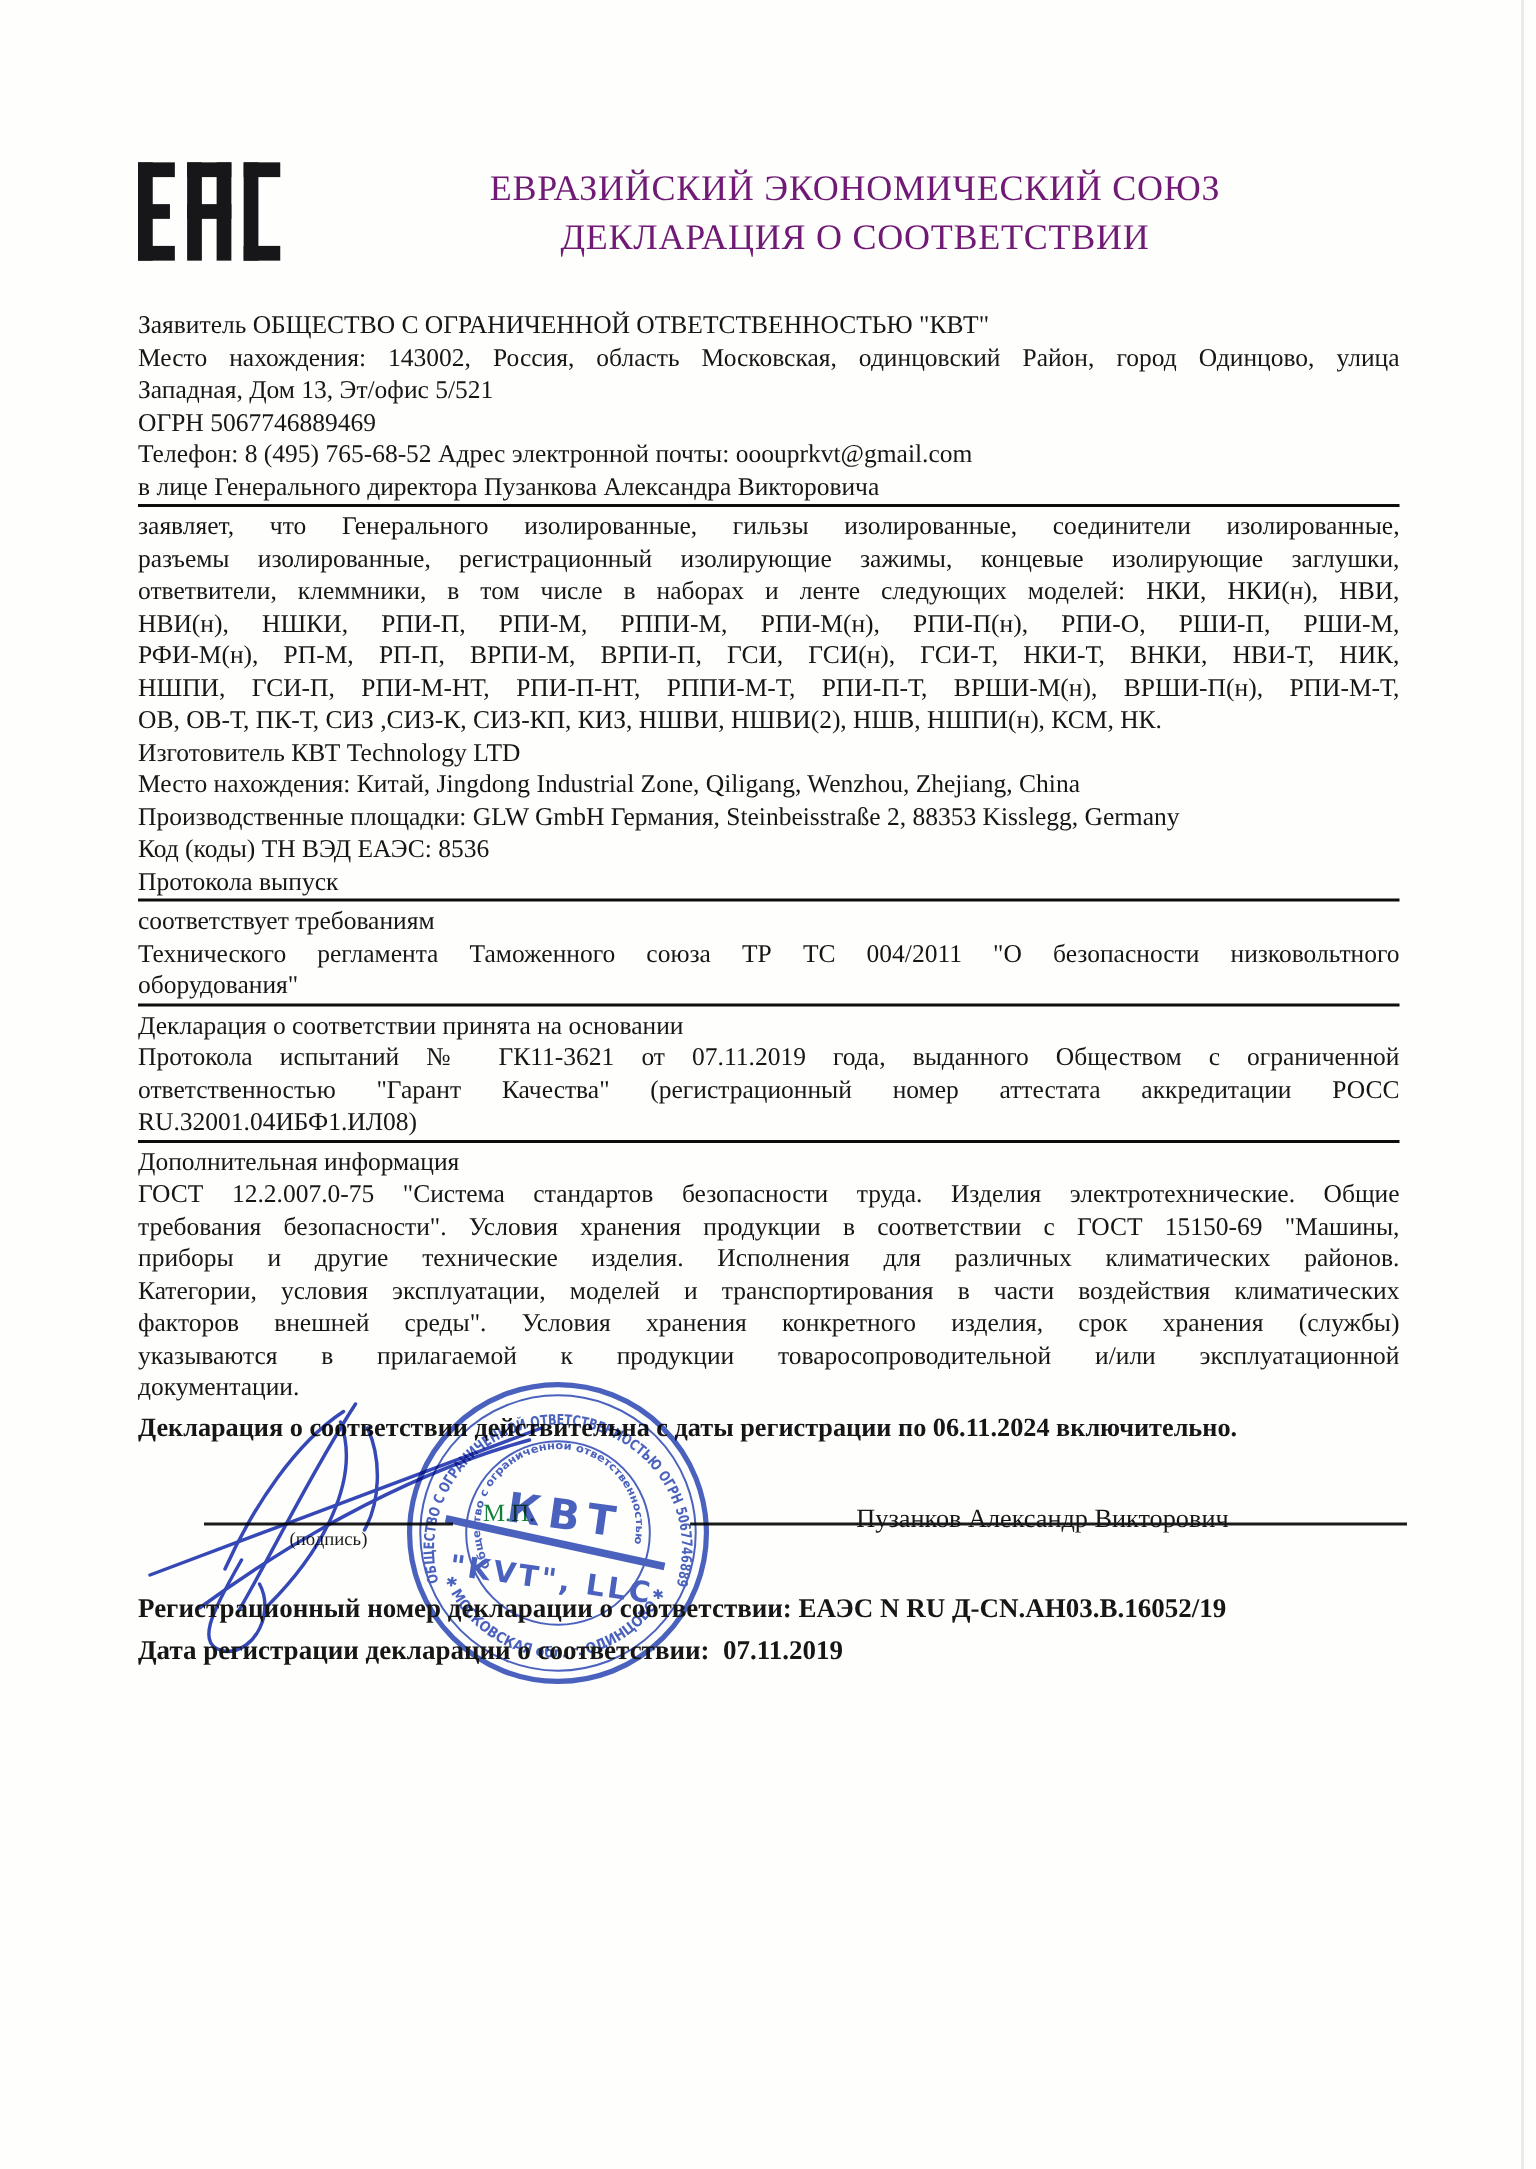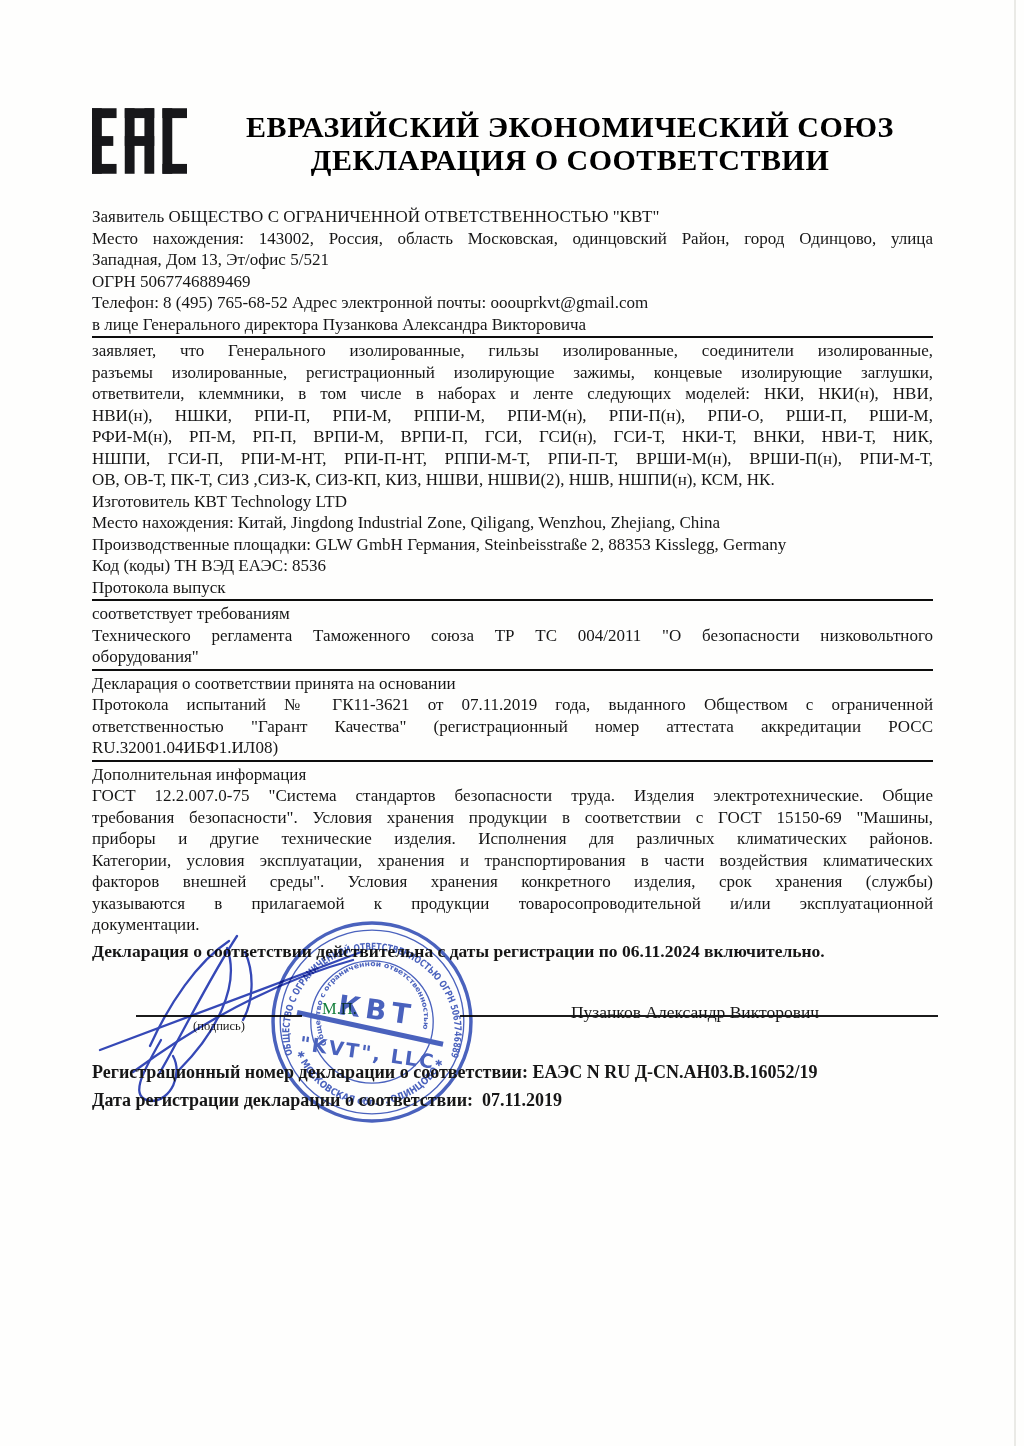--- a/index.html
+++ b/index.html
@@ -2,21 +2,21 @@
 <html><head>
 <meta charset="utf-8">
 <title>Декларация о соответствии</title>
 <style>
   html,body{margin:0;padding:0;background:#ffffff;}
   .page{position:relative;width:1024px;height:1446px;background:#fefefd;overflow:hidden;
         font-family:"Liberation Serif", serif;color:#161616;}
   .edge{position:absolute;right:8px;top:0;width:2px;height:100%;background:#d8d8d4;opacity:.55;}
   .eac{position:absolute;left:92px;top:100px;width:95px;height:82px;}
   .title{position:absolute;left:200px;top:110px;width:740px;text-align:center;
-         font-weight:700;font-size:30px;line-height:33px;letter-spacing:.5px;color:#000000;}
+         font-weight:400;font-size:24px;line-height:33px;letter-spacing:.5px;color:#701a75;}
   .body{position:absolute;left:92px;top:206px;width:841px;}
   .ln{font-size:17px;line-height:21.5px;min-height:21.5px;white-space:pre-wrap;}
   .j{text-align:justify;text-align-last:justify;}
   .b{font-weight:400;}
   .rule{border:0;border-top:2px solid #0d0d0d;margin:1px 0 2px 0;}
   .validity{margin-top:5px;font-weight:700;font-size:17.5px;}
   .sigline{position:absolute;height:2px;background:#1b1b1b;}
   .cap{position:absolute;font-size:12.5px;text-align:center;color:#1c1c1c;}
   .fio-name{position:absolute;left:480px;top:988px;width:430px;text-align:center;font-size:17.5px;margin-top:14px;}
   .mp{position:absolute;left:322px;top:999px;font-size:16.5px;color:#15803d;}
@@ -80,21 +80,21 @@
     <hr class="rule">
     <div class="ln b">Декларация о соответствии принята на основании</div>
     <div class="ln j">Протокола испытаний № ГК11-3621 от 07.11.2019 года, выданного Обществом с ограниченной</div>
     <div class="ln j">ответственностью "Гарант Качества" (регистрационный номер аттестата аккредитации РОСС</div>
     <div class="ln">RU.32001.04ИБФ1.ИЛ08)</div>
     <hr class="rule">
     <div class="ln b">Дополнительная информация</div>
     <div class="ln j">ГОСТ 12.2.007.0-75 "Система стандартов безопасности труда. Изделия электротехнические. Общие</div>
     <div class="ln j">требования безопасности". Условия хранения продукции в соответствии с ГОСТ 15150-69 "Машины,</div>
     <div class="ln j">приборы и другие технические изделия. Исполнения для различных климатических районов.</div>
-    <div class="ln j">Категории, условия эксплуатации, хранения и транспортирования в части воздействия климатических</div>
+    <div class="ln j">Категории, условия эксплуатации, моделей и транспортирования в части воздействия климатических</div>
     <div class="ln j">факторов внешней среды". Условия хранения конкретного изделия, срок хранения (службы)</div>
     <div class="ln j">указываются в прилагаемой к продукции товаросопроводительной и/или эксплуатационной</div>
     <div class="ln">документации.</div>
     <div class="ln validity">Декларация о соответствии действительна с даты регистрации по 06.11.2024 включительно.</div>
   </div>
 
   <div class="sigline" style="left:136px;top:1015px;width:166px;"></div>
   <div class="sigline" style="left:460px;top:1015px;width:478px;"></div>
   <div class="cap" style="left:136px;top:1019px;width:166px;">(подпись)</div>
   <div class="mp">М.П.</div>

